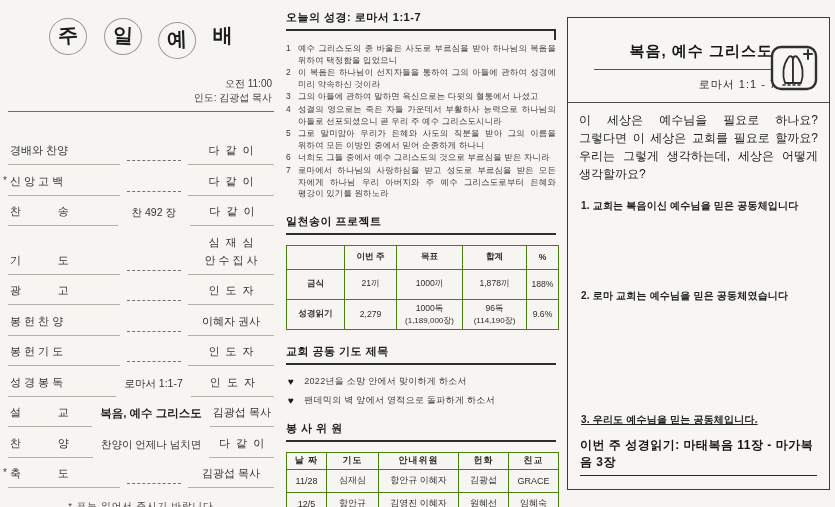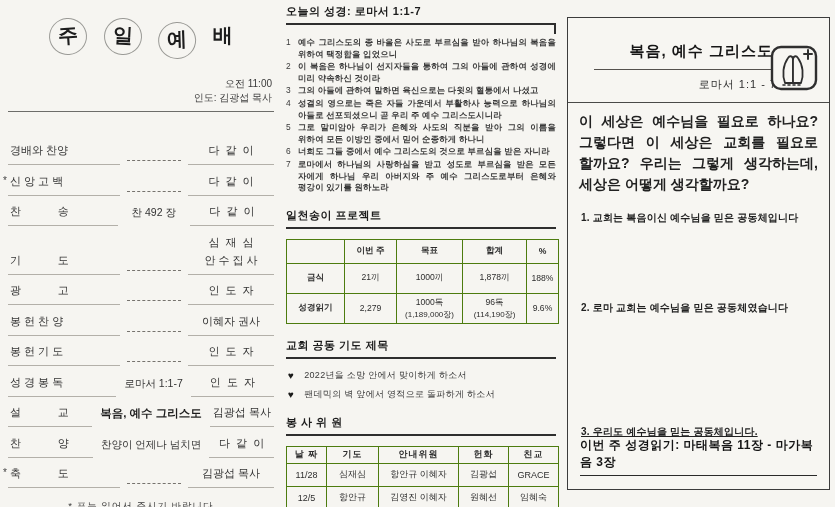--- a/index.html
+++ b/index.html
@@ -45,30 +45,30 @@
   .svc-mid .ctr { font-size:10.5px; color:#333; white-space:pre; padding:0 4px; }
   .svc-mid .ctr.bold { font-weight:bold; font-size:11.5px; color:#1c1c1c; }
   .svc-name {
     width:86px; text-align:center; font-size:11px; color:#333; white-space:pre;
     padding-bottom:6px; border-bottom:1px solid #b3b0a9;
   }
   .svc-name .nm2 { display:block; margin-top:3px; }
   .lp-foot { margin-top:12px; text-align:center; font-size:9.5px; color:#3a3a3a; letter-spacing:1px; }
 
   
-  #middle { left:286px; top:4px; width:270px; height:492px; }
+  #middle { left:286px; top:10px; width:270px; height:492px; }
   .sec-head {
     font-size:11px; font-weight:bold; color:#1c1c1c; letter-spacing:0.5px;
     border-bottom:2px solid #2e2e2e; padding-bottom:4px; position:relative;
   }
   .sec-head .tick { position:absolute; right:0; bottom:-11px; width:2px; height:11px; background:#2e2e2e; }
   .verses { margin-top:12px; }
   .verse { display:flex; font-size:8.4px; line-height:1.38; color:#3a3a3a; margin-bottom:1px; }
   .verse .vnum { width:12px; flex:none; }
-  .verse .vtext { flex:1; text-align:justify; letter-spacing:0.2px; word-break:keep-all;font-weight:bold; }
+  .verse .vtext { flex:1; text-align:justify; letter-spacing:0.2px; word-break:keep-all; }
   .mid-gap1 { margin-top:14px; }
   table { border-collapse:collapse; width:100%; table-layout:fixed; }
   td,th { border:1px solid #4d7c0f; text-align:center; vertical-align:middle; color:#2d2d2d; }
   .proj-table { margin-top:10px; font-size:8.6px; }
   .proj-table th { height:24px; font-weight:bold; }
   .proj-table td { height:30px; }
   .proj-table .rowlab { font-weight:bold; }
   .proj-table .sub { display:block; font-size:8px; }
   .prayer-items { margin:10px 2px 14px 2px; }
   .prayer-line { display:flex; align-items:center; font-size:9px; color:#3a3a3a; margin-bottom:6px; letter-spacing:0.3px; }
@@ -82,21 +82,21 @@
     left:567px; top:17px; width:263px; height:473px;
     border:1.6px solid #3c3c3c; background:#f7f6f2;
   }
   .rp-head { position:relative; padding-top:24px; }
   .rp-title { text-align:right; padding-right:56px; font-size:15px; font-weight:bold; color:#161616; letter-spacing:1px; }
   .rp-underline { border-top:1px solid #55524e; margin:8px 52px 0 26px; }
   .rp-sub { text-align:right; padding-right:52px; margin-top:7px; font-size:11px; color:#2e2e2e; letter-spacing:1px; }
   .rp-icon { position:absolute; right:11px; top:27px; width:48px; height:46px; }
   .rp-sep { border-top:1.2px solid #4a4a48; margin-top:10px; }
   .rp-intro {
-    padding:8px 11px 0 11px; font-size:14px; font-weight:bold; color:#222;
+    padding:8px 11px 0 11px; font-size:12px; font-weight:normal; color:#222;
     line-height:1.5; text-align:justify; word-break:keep-all;
   }
   .rp-point { padding:0 13px; font-size:10px; font-weight:600; color:#222; letter-spacing:0.2px; }
   .rp-p1 { margin-top:16px; }
   .rp-p2 { margin-top:76px; }
   .rp-p3 { margin-top:110px;text-decoration:underline; }
   .rp-foot {
     position:absolute; left:12px; right:12px; bottom:13px;
     font-size:12px; font-weight:bold; color:#161616; letter-spacing:0.5px;
     border-bottom:1.6px solid #2a2a2a; padding-bottom:4px;

